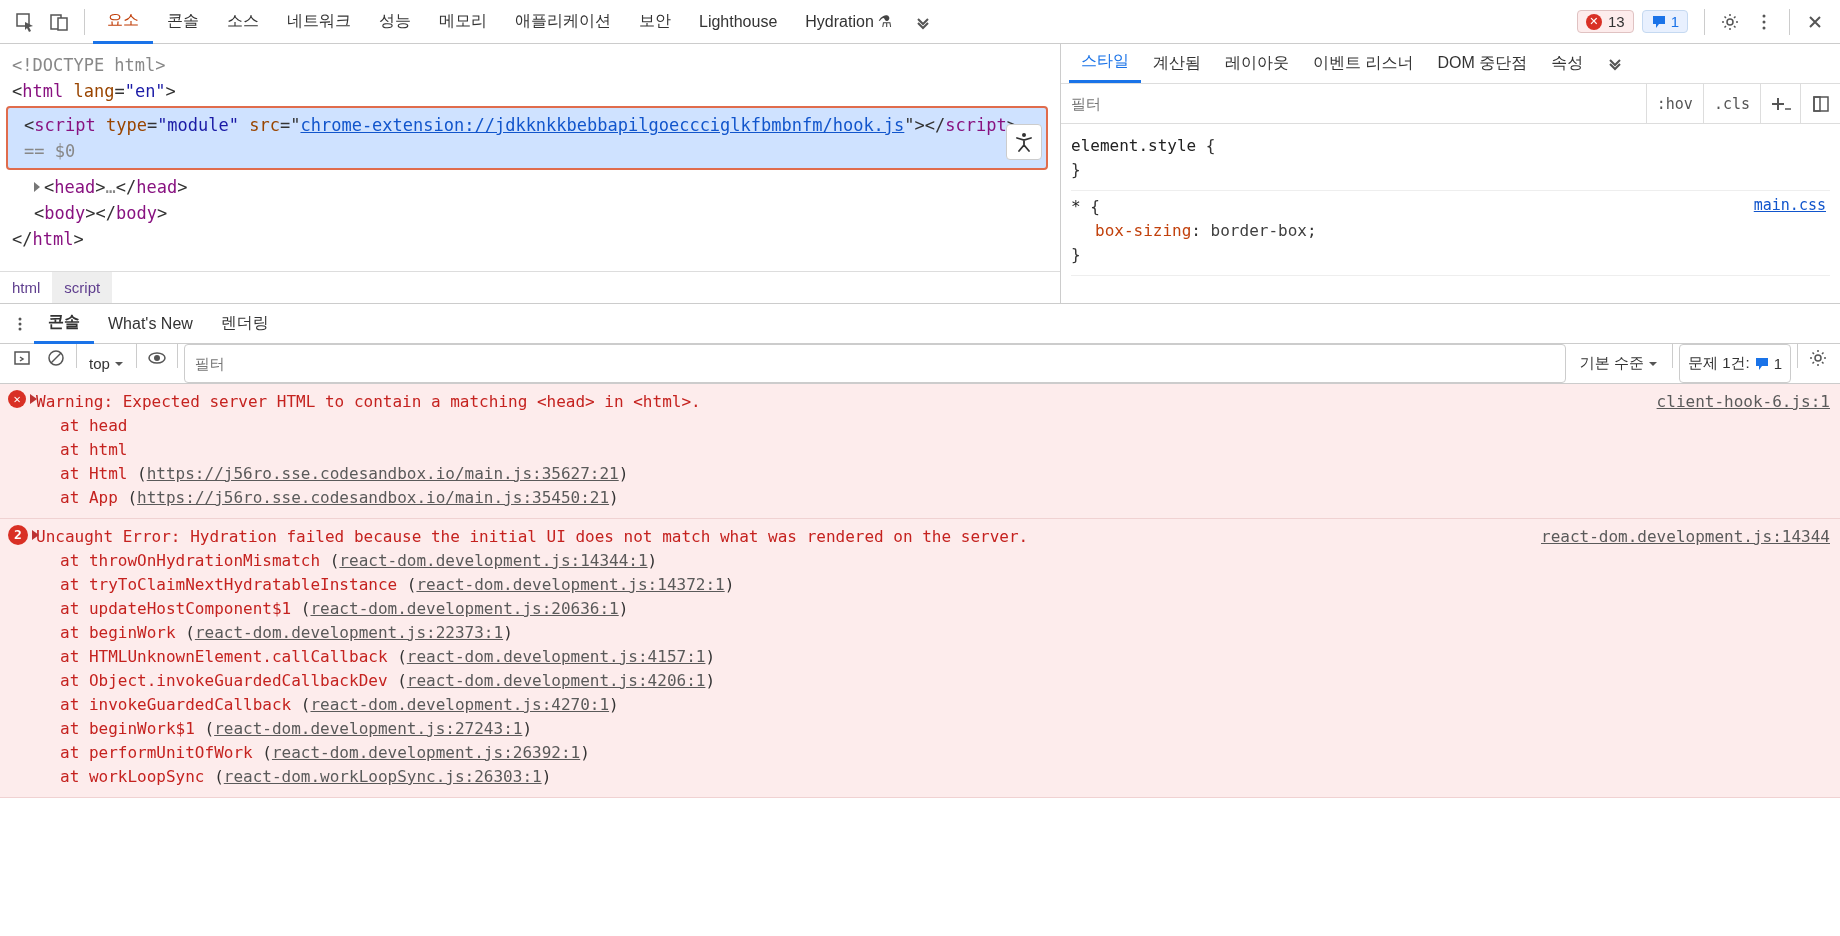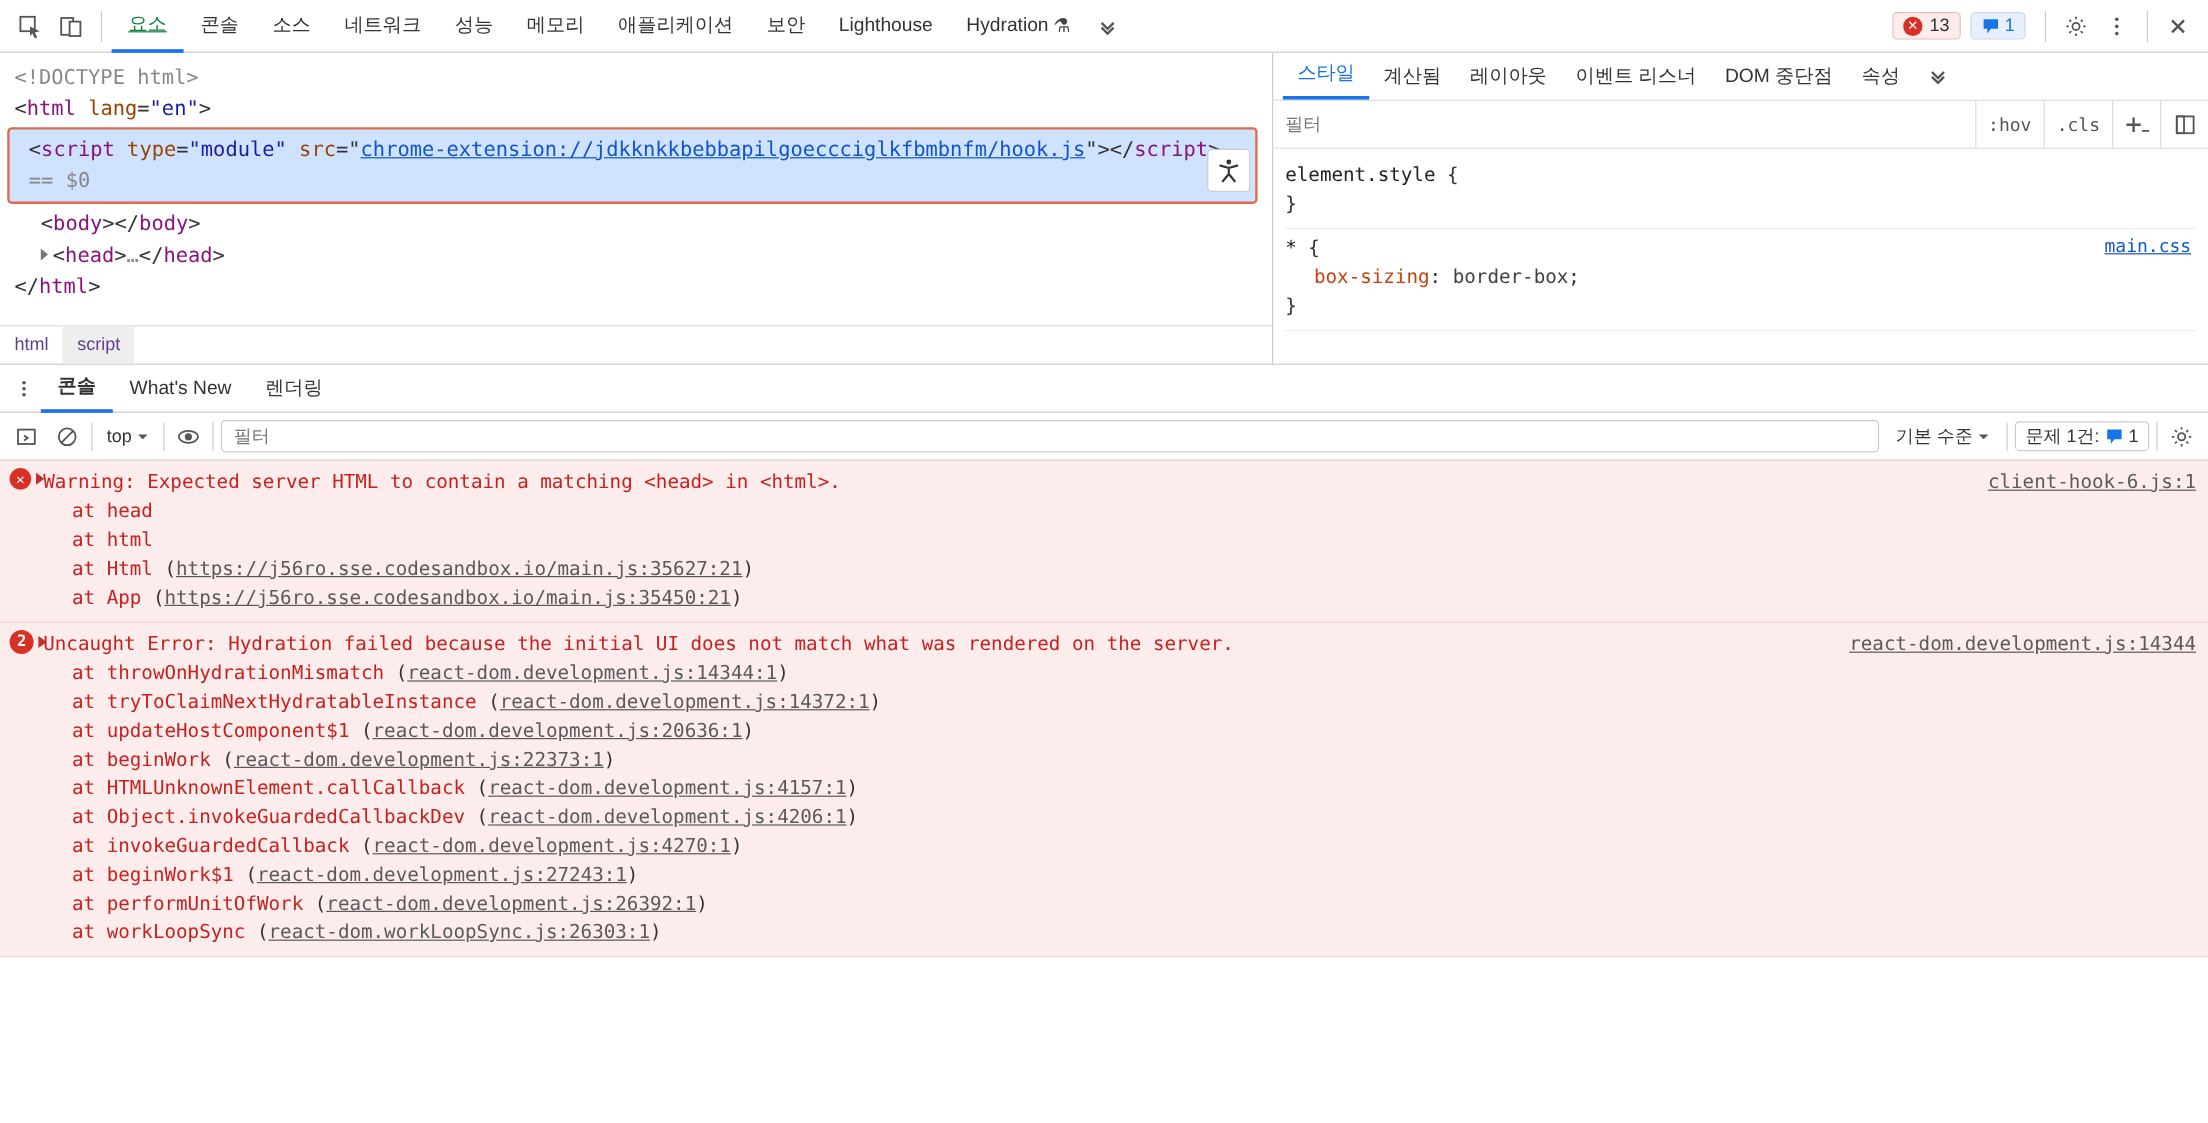--- a/index.html
+++ b/index.html
@@ -4,21 +4,21 @@
 <style>
 * { box-sizing: border-box; margin: 0; padding: 0; }
 body { font-family: "Helvetica Neue", Arial, sans-serif; font-size: 14px; color: #333; background: #fff; width: 1840px; }
 .mono { font-family: Menlo, Consolas, monospace; }
 
 
 .toolbar { display: flex; align-items: center; height: 44px; border-bottom: 1px solid #ccc; padding: 0 8px; }
 .toolbar .icon-btn { width: 34px; height: 34px; display: flex; align-items: center; justify-content: center; cursor: pointer; color: #555; }
 .toolbar .divider { width: 1px; height: 26px; background: #ccc; margin: 0 8px; }
 .toolbar .tab { padding: 0 14px; height: 44px; display: flex; align-items: center; cursor: pointer; color: #333; font-size: 16px; }
-.toolbar .tab.active { color: #15803d; border-bottom: 3px solid #1a73e8; text-decoration: underline; }
+.toolbar .tab.active { color: #c2410c; border-bottom: 3px solid #1a73e8; }
 .toolbar .recorder-flask { margin-left: 4px; color: #444; }
 .toolbar .spacer { flex: 1; }
 .toolbar .errbadge { display: flex; align-items: center; border: 1px solid #e0c2c2; background: #fdecec; border-radius: 4px; padding: 2px 8px; margin-right: 8px; font-size: 15px; }
 .toolbar .errbadge .circ { width: 16px; height: 16px; border-radius: 50%; background: #d93025; color: #fff; display: flex; align-items: center; justify-content: center; font-size: 11px; margin-right: 6px; }
 .toolbar .msgbadge { display: flex; align-items: center; border: 1px solid #c5d9f1; background: #e8f0fe; border-radius: 4px; padding: 2px 8px; margin-right: 8px; font-size: 15px; color: #1a73e8; }
 .toolbar .msgbadge svg { margin-right: 4px; }
 
 
 .main-split { display: flex; height: 260px; border-bottom: 1px solid #ccc; }
 .elements-panel { flex: 1; position: relative; overflow: hidden; }
@@ -55,21 +55,21 @@
 .styles-body .prop-val { color: #404040; }
 .styles-body .srclink { position: absolute; right: 4px; top: 2px; color: #1155cc; text-decoration: underline; font-size: 15px; }
 
 
 .drawer-tabs { display: flex; align-items: center; height: 40px; border-bottom: 1px solid #ccc; padding: 0 6px; }
 .drawer-tabs .menu-icon { width: 28px; display: flex; align-items: center; justify-content: center; color: #555; cursor: pointer; }
 .drawer-tabs .tab { padding: 0 14px; height: 40px; display: flex; align-items: center; cursor: pointer; font-size: 16px; }
 .drawer-tabs .tab.active { border-bottom: 3px solid #1a73e8; font-weight: 600; }
 
 
-.console-toolbar { display: flex; align-items: center; height: 40px; border-bottom: 1px solid #ccc; padding: 0 8px; gap: 6px; }
+.console-toolbar { display: flex; height: 40px; border-bottom: 1px solid #ccc; padding: 0 8px; gap: 6px; }
 .console-toolbar .ibtn { width: 28px; height: 28px; display: flex; align-items: center; justify-content: center; color: #555; cursor: pointer; }
 .console-toolbar .vline { width: 1px; height: 24px; background: #ccc; }
 .console-toolbar .ctx { display: flex; align-items: center; padding: 2px 6px; cursor: pointer; font-size: 15px; }
 .console-toolbar .filter-input { flex: 1; border: 1px solid #ccc; border-radius: 4px; padding: 4px 10px; font-size: 15px; outline: none; }
 .console-toolbar .level { display: flex; align-items: center; padding: 2px 8px; cursor: pointer; font-size: 15px; }
 .console-toolbar .issues { display: flex; align-items: center; border: 1px solid #ccc; border-radius: 4px; padding: 2px 8px; font-size: 15px; cursor: pointer; }
 .console-toolbar .issues .msgico { color: #1a73e8; margin: 0 4px; }
 
 
 .console-msgs { font-size: 16px; }
@@ -156,22 +156,22 @@
 
 <div class="main-split">
   <div class="elements-panel">
     <div class="dom-tree mono">
       <div class="gray">&lt;!DOCTYPE html&gt;</div>
       <div>&lt;<span class="tag">html</span> <span class="attr-name">lang</span>=<span class="attr-val">"en"</span>&gt;</div>
       <div class="selected-wrap">
         <span class="dots">⋯</span>
         <div style="margin-left:10px;">&lt;<span class="tag">script</span> <span class="attr-name">type</span>=<span class="attr-val">"module"</span> <span class="attr-name">src</span>="<span class="link">chrome-extension://jdkknkkbebbapilgoeccciglkfbmbnfm/hook.js</span>"&gt;&lt;/<span class="tag">script</span>&gt; <span class="eq0">== $0</span></div>
       </div>
+      <div style="margin-left:22px;"><span class="triangle"></span>&lt;<span class="tag">head</span>&gt;<span class="gray">…</span>&lt;/<span class="tag">head</span>&gt;</div>
       <div style="margin-left:22px;">&lt;<span class="tag">body</span>&gt;&lt;/<span class="tag">body</span>&gt;</div>
-      <div style="margin-left:22px;"><span class="triangle"></span>&lt;<span class="tag">head</span>&gt;<span class="gray">…</span>&lt;/<span class="tag">head</span>&gt;</div>
       <div>&lt;/<span class="tag">html</span>&gt;</div>
     </div>
     <div class="a11y-badge">
       <svg width="22" height="22" viewBox="0 0 22 22">
           <circle cx="11" cy="4" r="2" fill="#333"></circle>
           <path d="M4 7 L11 9 L18 7 M11 9 V14 M11 14 L6 20 M11 14 L16 20" stroke="#333" stroke-width="1.8" fill="none" stroke-linecap="round"></path>
         </svg>
     </div>
     <div class="breadcrumb" style="position:absolute;bottom:0;left:0;right:0;">
       <div class="crumb">html</div>

